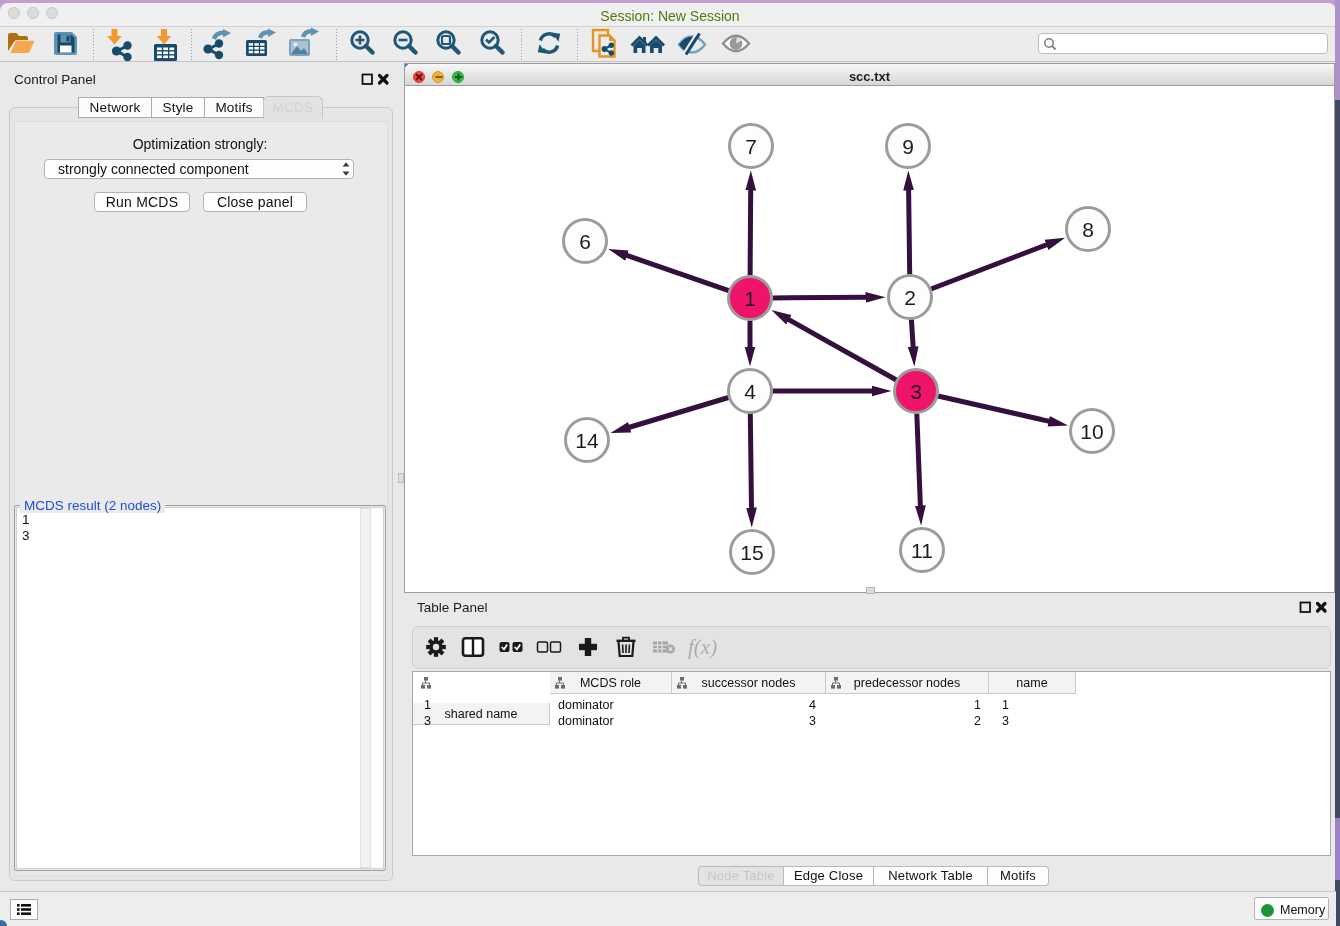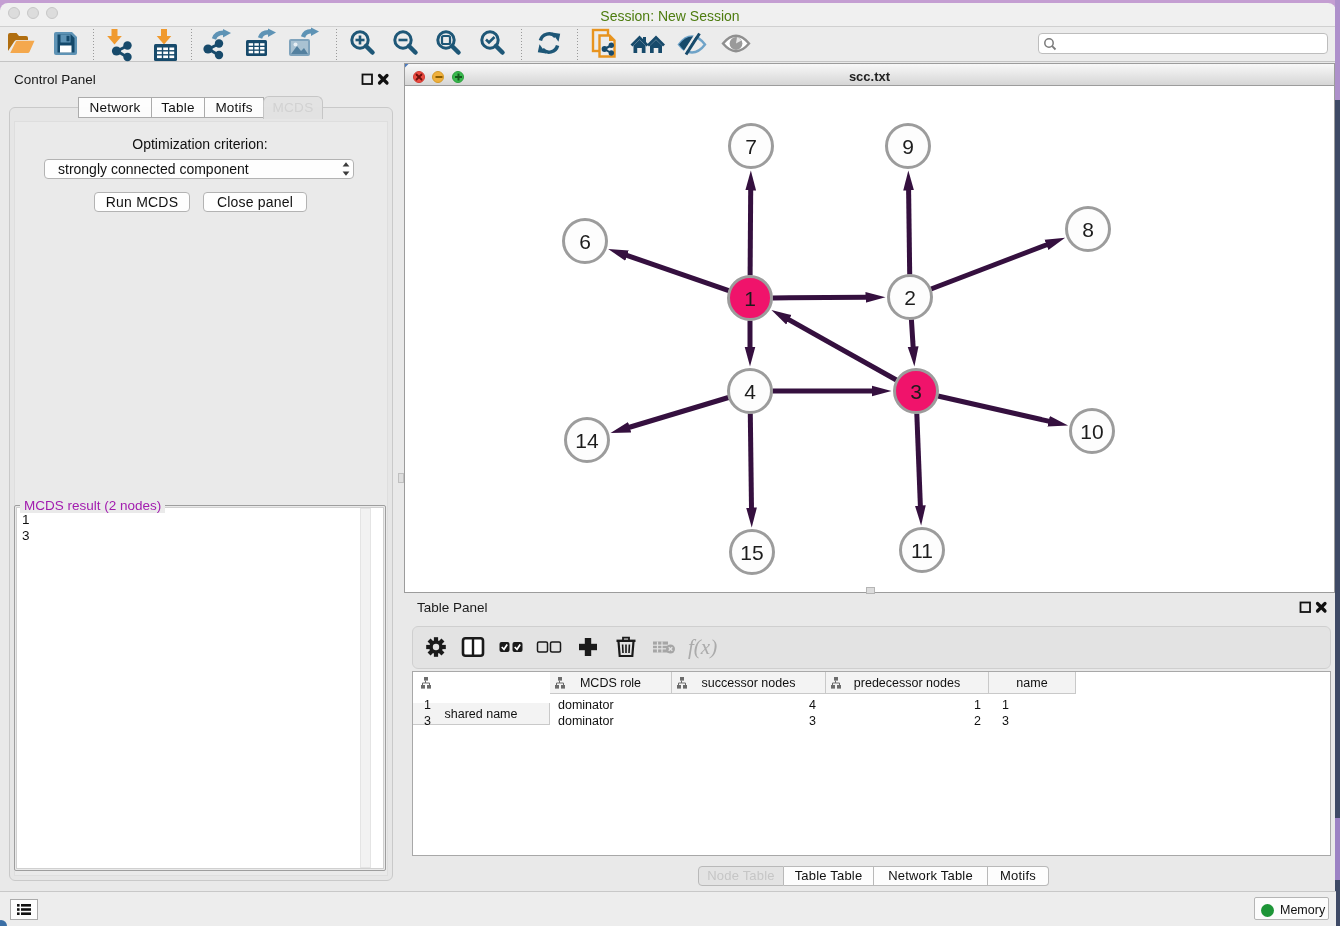--- a/index.html
+++ b/index.html
@@ -20,21 +20,21 @@
 
 #cp-title { left:14px; top:72px; font-size:13.5px; color:#1A1A1A; }
 #cp-body { left:9px; top:107px; width:384px; height:774px; background:#E6E6E6; border:1px solid #C9C9C9; border-radius:6px; }
 #cp-inner { left:14px; top:121px; width:374px; height:755px; background:#EAEAEA; border:1px solid #DEDEDE; }
 .tabbtn { top:97px; height:21px; background:rgba(253,253,253,0.99); border:1px solid #ABABAB; font-size:13.5px; font-weight:normal; letter-spacing:0.2px; color:#111; text-align:center; line-height:19px; }
 #tab-mcds { left:263px; top:96px; width:60px; height:23px; background:rgba(227,227,227,0.99); border:1px solid #C6C6C6; border-bottom:none; border-radius:6px 6px 0 0; font-size:13.5px; font-weight:normal; letter-spacing:0.3px; color:#D2D2D2; text-align:center; line-height:21px; }
 #optlabel { left:0px; top:136px; width:400px; text-align:center; font-size:14px; color:#111; }
 #dropdown { left:44px; top:159px; width:310px; height:20px; background:rgba(255,255,255,0.99); border:1px solid #B3B3B3; border-radius:4px; font-size:14px; color:#111; line-height:18px; padding-left:13px; }
 .btn { top:192px; height:20px; background:rgba(255,255,255,0.99); border:1px solid #B3B3B3; border-radius:4px; font-size:14px; font-weight:normal; letter-spacing:0.2px; color:#111; text-align:center; line-height:18px; }
 #groupbox { left:14px; top:505px; width:372px; height:366px; border:1px solid #9E9E9E; border-radius:2px; }
-#grouplabel { left:20px; top:498px; background:#EAEAEA; padding:0 4px; font-size:13.5px; color:#a21caf; }
+#grouplabel { left:20px; top:498px; background:#EAEAEA; padding:0 4px; font-size:13.5px; color:#1d4ed8; }
 #groupwhite { left:16px; top:507px; width:368px; height:362px; background:#FFF; border:1px solid #D0D0D0; }
 #groupscroll { left:360px; top:508px; width:11px; height:360px; background:#F2F2F2; border:1px solid #E4E4E4; }
 .mcds-line { left:22px; font-size:13.5px; color:#111; }
 
 #netframe { left:404px; top:63px; width:931px; height:530px; border:1px solid #9C9C9C; background:#FFF; }
 #nettitle { left:405px; top:64px; width:929px; height:22px; background:linear-gradient(#F8F8F8,#D6D6D6); border-bottom:1px solid #9C9C9C; }
 #netname { left:405px; top:69px; width:929px; text-align:center; font-size:13px; font-weight:600; color:#222; }
 .tlight { top:71px; width:12px; height:12px; border-radius:50%; }
 #canvas { left:405px; top:87px; width:929px; height:505px; background:#FFF; }
 #vhandle { left:398px; top:473px; width:6px; height:10px; background:#DEDEDE; border:1px solid #C0C0C0; }
@@ -242,24 +242,24 @@
 <rect x="7.5" y="4.5" width="9.5" height="9.5" fill="none" stroke="#111" stroke-width="1.8"></rect>
 <g stroke="#111" stroke-width="3.2" stroke-linecap="round">
       <line x1="24.5" y1="5.5" x2="32" y2="13"></line>
       <line x1="32" y1="5.5" x2="24.5" y2="13"></line>
     </g>
 </svg>
 
 <div class="abs" id="cp-body"></div>
 <div class="abs" id="cp-inner"></div>
 <div class="abs tabbtn" style="left:78px; width:74px;">Network</div>
-<div class="abs tabbtn" style="left:151px; width:54px;">Table</div>
+<div class="abs tabbtn" style="left:151px; width:54px;">Style</div>
 <div class="abs tabbtn" style="left:204px; width:60px;">Motifs</div>
 <div class="abs" id="tab-mcds">MCDS</div>
-<div class="abs" id="optlabel">Optimization criterion:</div>
+<div class="abs" id="optlabel">Optimization strongly:</div>
 <div class="abs" id="dropdown">strongly connected component</div>
 <svg class="abs" style="left:338px; top:160px;" width="16" height="18" viewBox="0 0 16 18">
 <path d="M8 2.2 L11.4 6.5 L4.6 6.5 Z" fill="#3A3A3A"></path>
 <path d="M8 15.8 L11.4 11.5 L4.6 11.5 Z" fill="#3A3A3A"></path>
 </svg>
 <div class="abs btn" style="left:94px; width:96px;">Run MCDS</div>
 <div class="abs btn" style="left:203px; width:104px;">Close panel</div>
 <div class="abs" id="groupbox"></div>
 <div class="abs" id="groupwhite"></div>
 <div class="abs" id="groupscroll"></div>
@@ -437,21 +437,21 @@
 <div class="abs trow" style="left:558px; top:698px;">dominator</div>
 <div class="abs trow" style="left:672px; top:698px; width:144px; text-align:right;">4</div>
 <div class="abs trow" style="left:826px; top:698px; width:155px; text-align:right;">1</div>
 <div class="abs trow" style="left:1002px; top:698px;">1</div>
 <div class="abs trow" style="left:424px; top:714px;">3</div>
 <div class="abs trow" style="left:558px; top:714px;">dominator</div>
 <div class="abs trow" style="left:672px; top:714px; width:144px; text-align:right;">3</div>
 <div class="abs trow" style="left:826px; top:714px; width:155px; text-align:right;">2</div>
 <div class="abs trow" style="left:1002px; top:714px;">3</div>
 <div class="abs btab" style="left:698px; width:86px; background:rgba(227,227,227,0.99); color:#C6C6C6; border-radius:4px 0 0 4px;text-align:center;">Node Table</div>
-<div class="abs btab" style="left:784px; width:90px; background:rgba(253,253,253,0.99); color:#111; border-left:none;">Table Table</div>
+<div class="abs btab" style="left:784px; width:90px; background:rgba(253,253,253,0.99); color:#111; border-left:none;">Edge Close</div>
 <div class="abs btab" style="left:874px; width:114px; background:rgba(253,253,253,0.99); color:#111; border-left:none;">Network Table</div>
 <div class="abs btab" style="left:988px; width:61px; background:rgba(253,253,253,0.99); color:#111; border-left:none; border-radius:0 4px 4px 0;">Motifs</div>
 
 <div class="abs" id="statusline"></div>
 <div class="abs" id="statusbar"></div>
 <div class="abs" id="bluecorner"></div>
 <div class="abs" id="listbtn"></div>
 <svg class="abs" style="left:10px; top:899px;" width="28" height="21" viewBox="0 0 28 21">
 <g fill="#111">
 <rect x="7" y="5" width="2.6" height="2.6"></rect>

